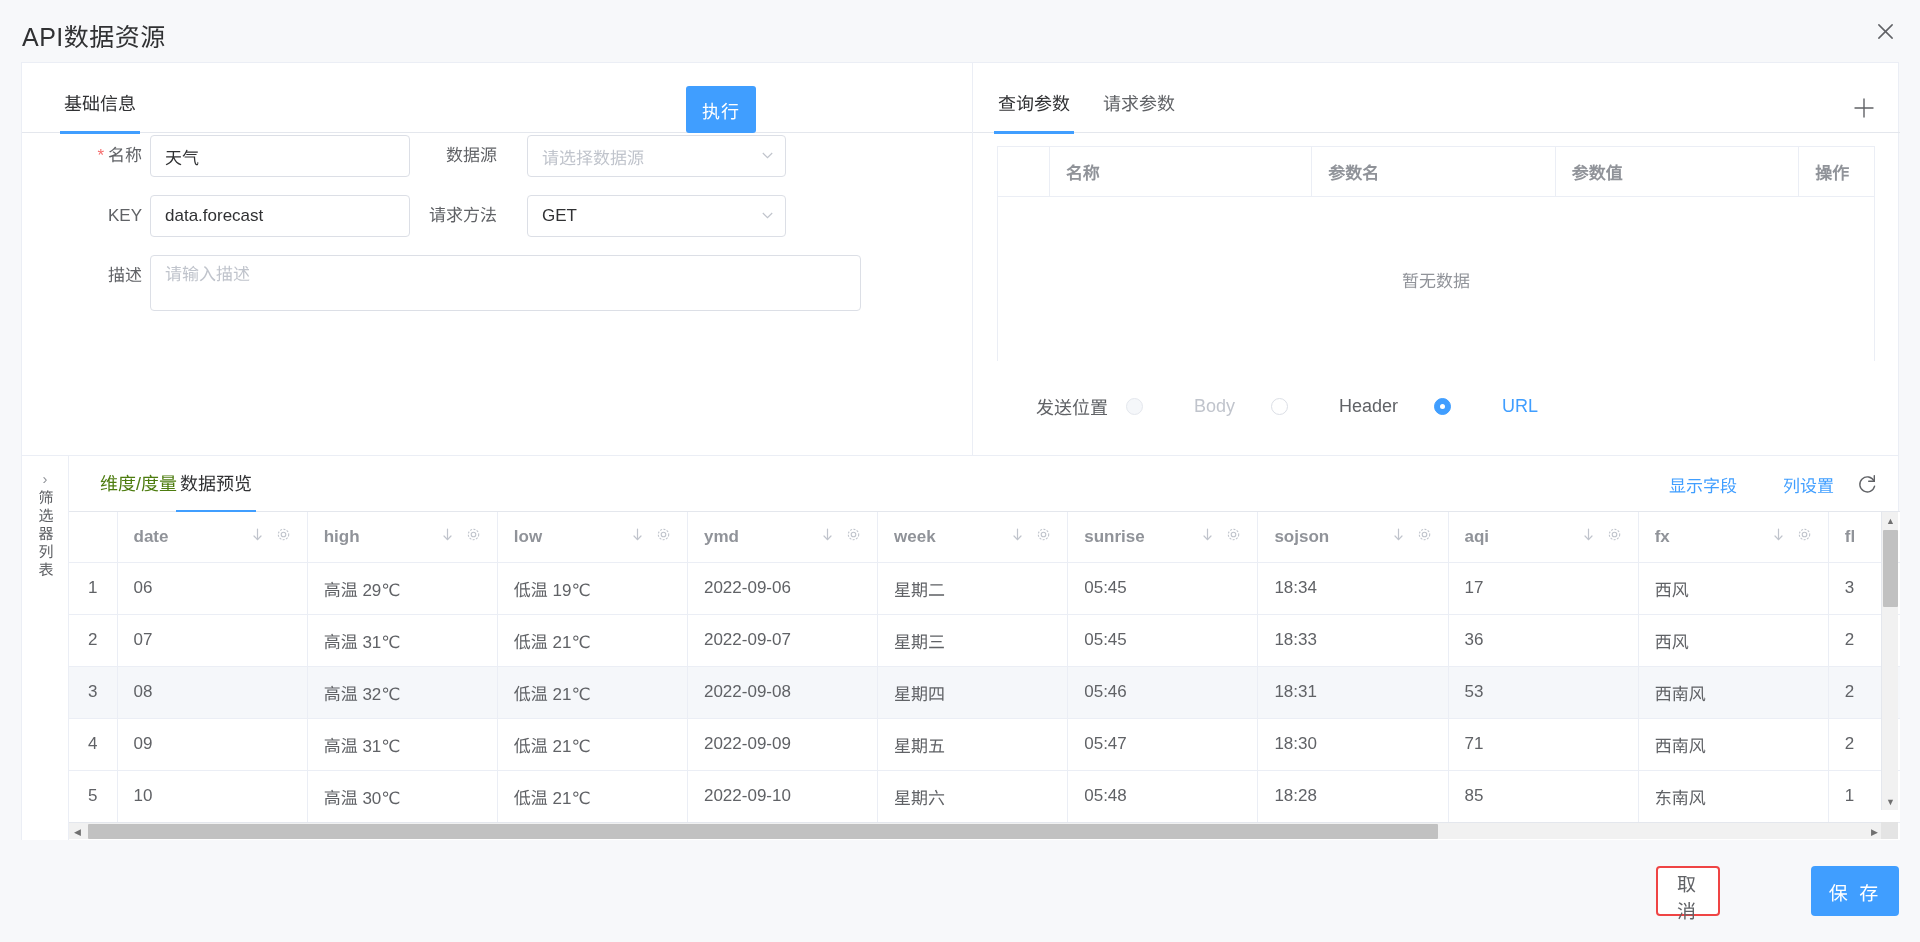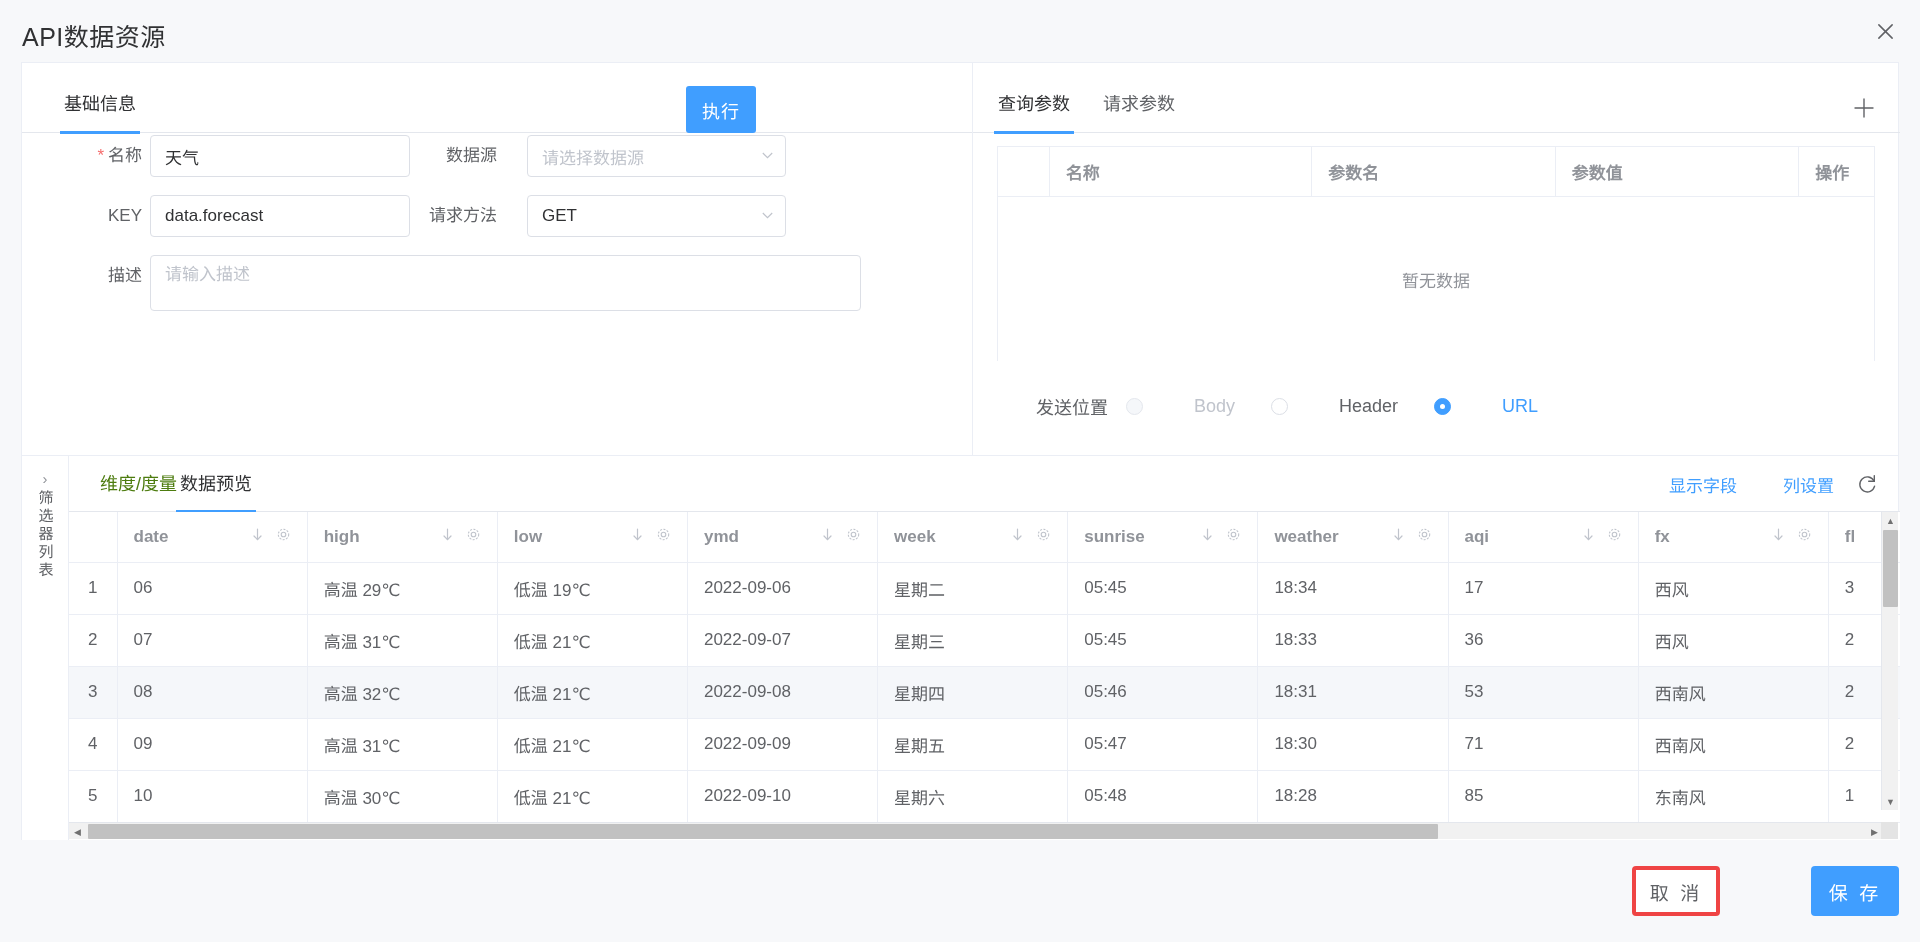--- a/index.html
+++ b/index.html
@@ -250,22 +250,22 @@
   .footer {
     position: absolute; left: 0; bottom: 0; width: 1920px; height: 102px;
     background: #f7f8fa;
   }
   .btn {
     position: absolute; top: 26px; height: 50px;
     border-radius: 4px; font-size: 19px; font-family: inherit;
     cursor: pointer; letter-spacing: 3px;
   }
   .btn-cancel {
-    right: 200px; width: 88px; background: #fff; color: #606266;
-    border: 4px solid #ef4444;
+    right: 200px; width: 64px; background: #fff; color: #606266;
+    border: 2px solid #ef4444;
   }
   .btn-save {
     right: 21px; width: 88px; background: #409eff; color: #fff; border: none;
   }
 </style>
 </head>
 <body>
 
 <div class="dlg-header">
   <div class="dlg-title">API数据资源</div>
@@ -482,21 +482,21 @@
                   </svg>
                   <svg viewBox="0 0 15 15" fill="none" stroke="currentColor" stroke-width="1.1">
                     <circle cx="7.5" cy="7.5" r="2.3"></circle>
                     <circle cx="7.5" cy="7.5" r="5.2" stroke-dasharray="2 1.4"></circle>
                   </svg>
                 </span>
               </span>
             </th>
           <th>
               <span class="th-inner">
-                <span>weather</span>
+                <span>sojson</span>
                 <span class="th-icons">
                   <svg viewBox="0 0 15 15" fill="none" stroke="currentColor" stroke-width="1.2" stroke-linecap="round">
                     <line x1="7.5" y1="2" x2="7.5" y2="12.5"></line>
                     <polyline points="4,9 7.5,12.7 11,9"></polyline>
                   </svg>
                   <svg viewBox="0 0 15 15" fill="none" stroke="currentColor" stroke-width="1.1">
                     <circle cx="7.5" cy="7.5" r="2.3"></circle>
                     <circle cx="7.5" cy="7.5" r="5.2" stroke-dasharray="2 1.4"></circle>
                   </svg>
                 </span>

